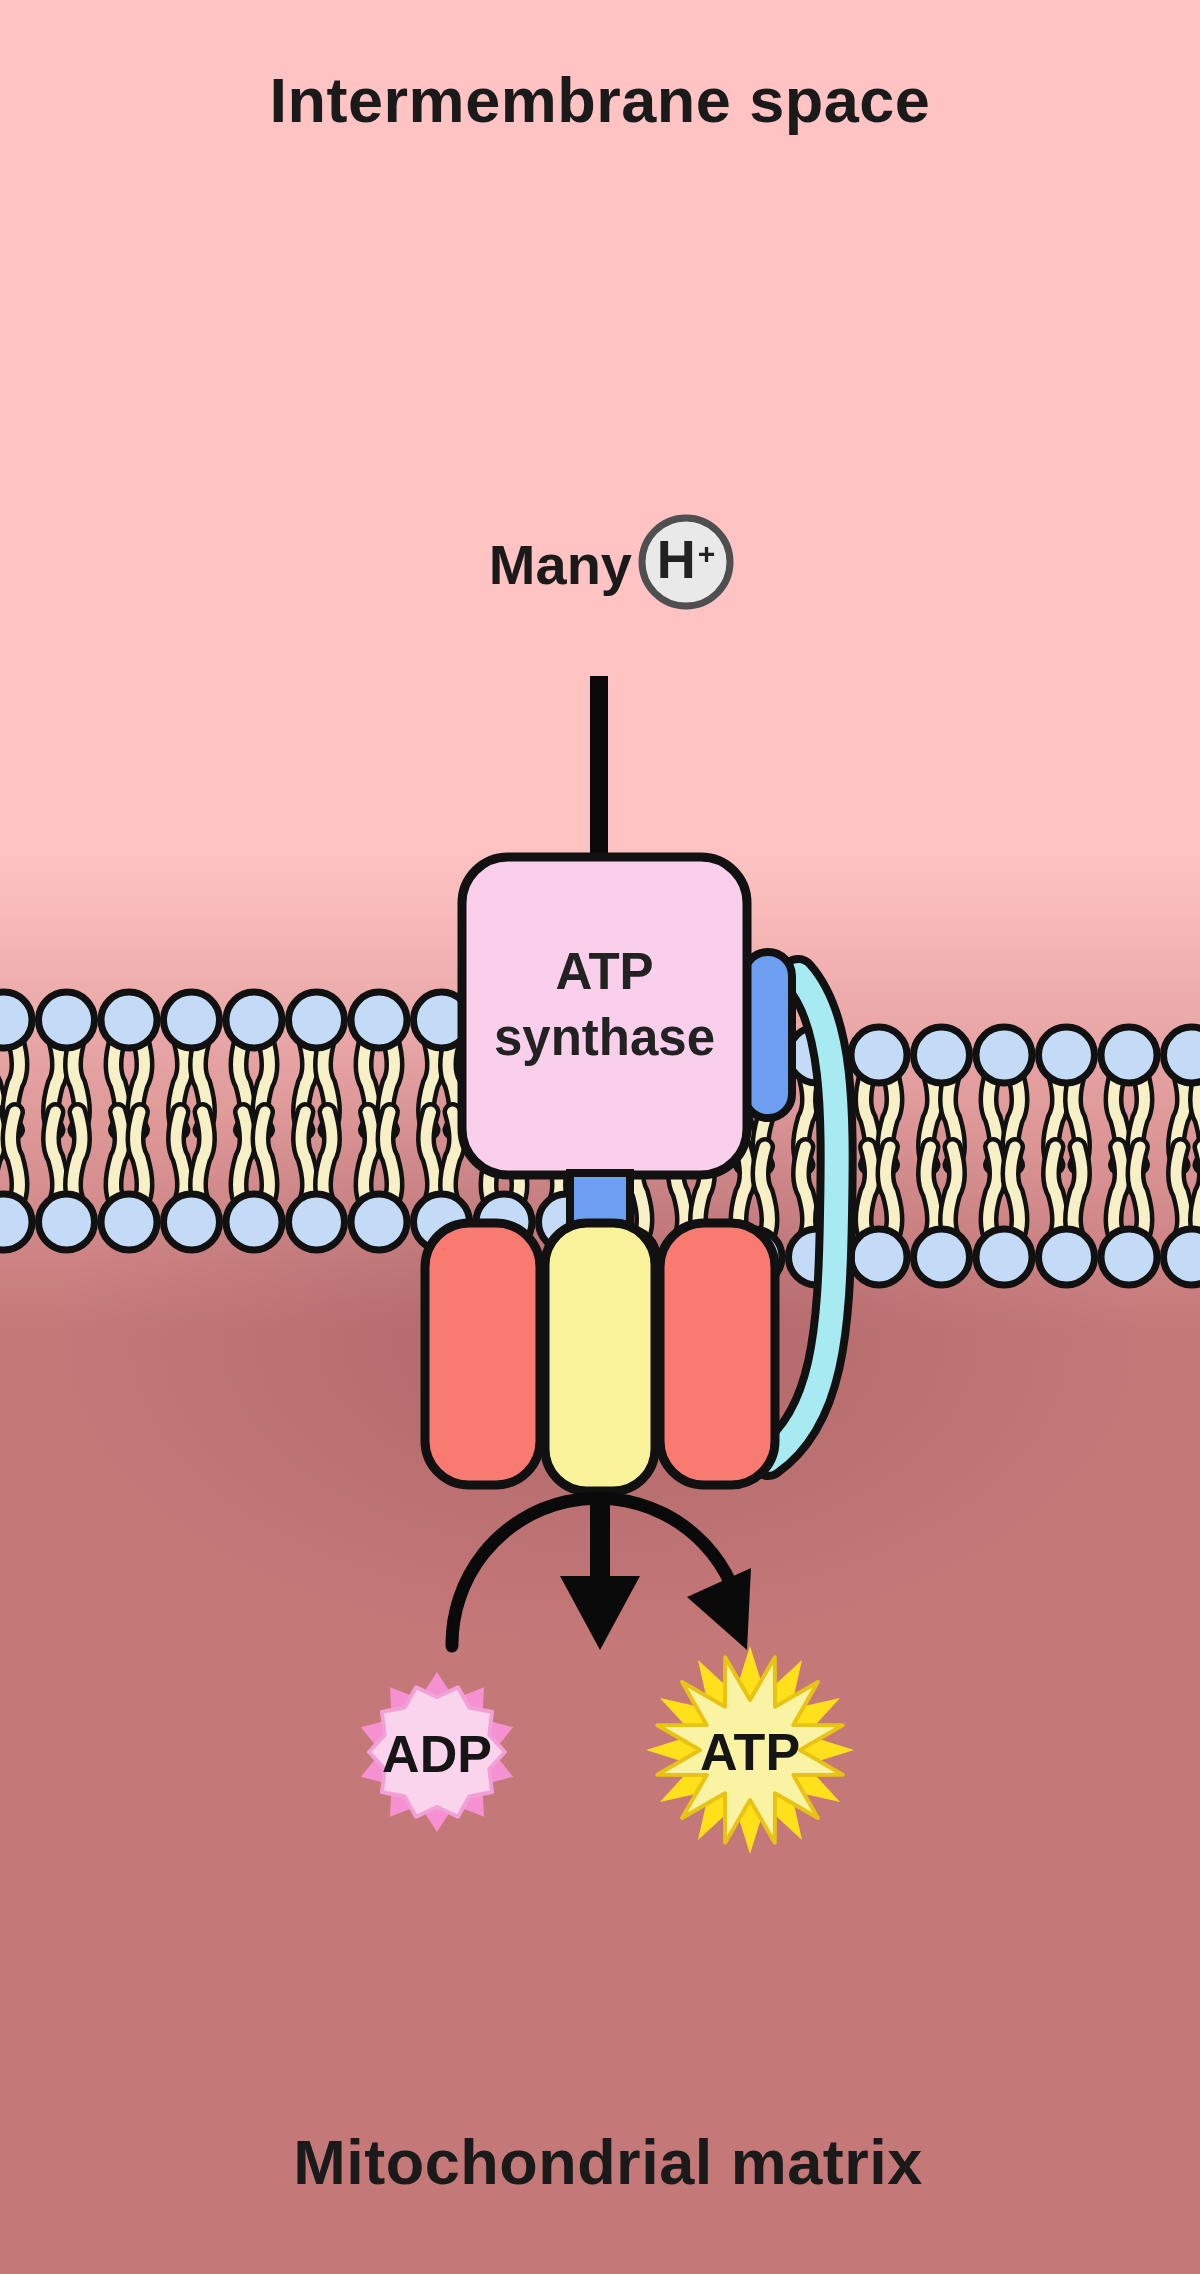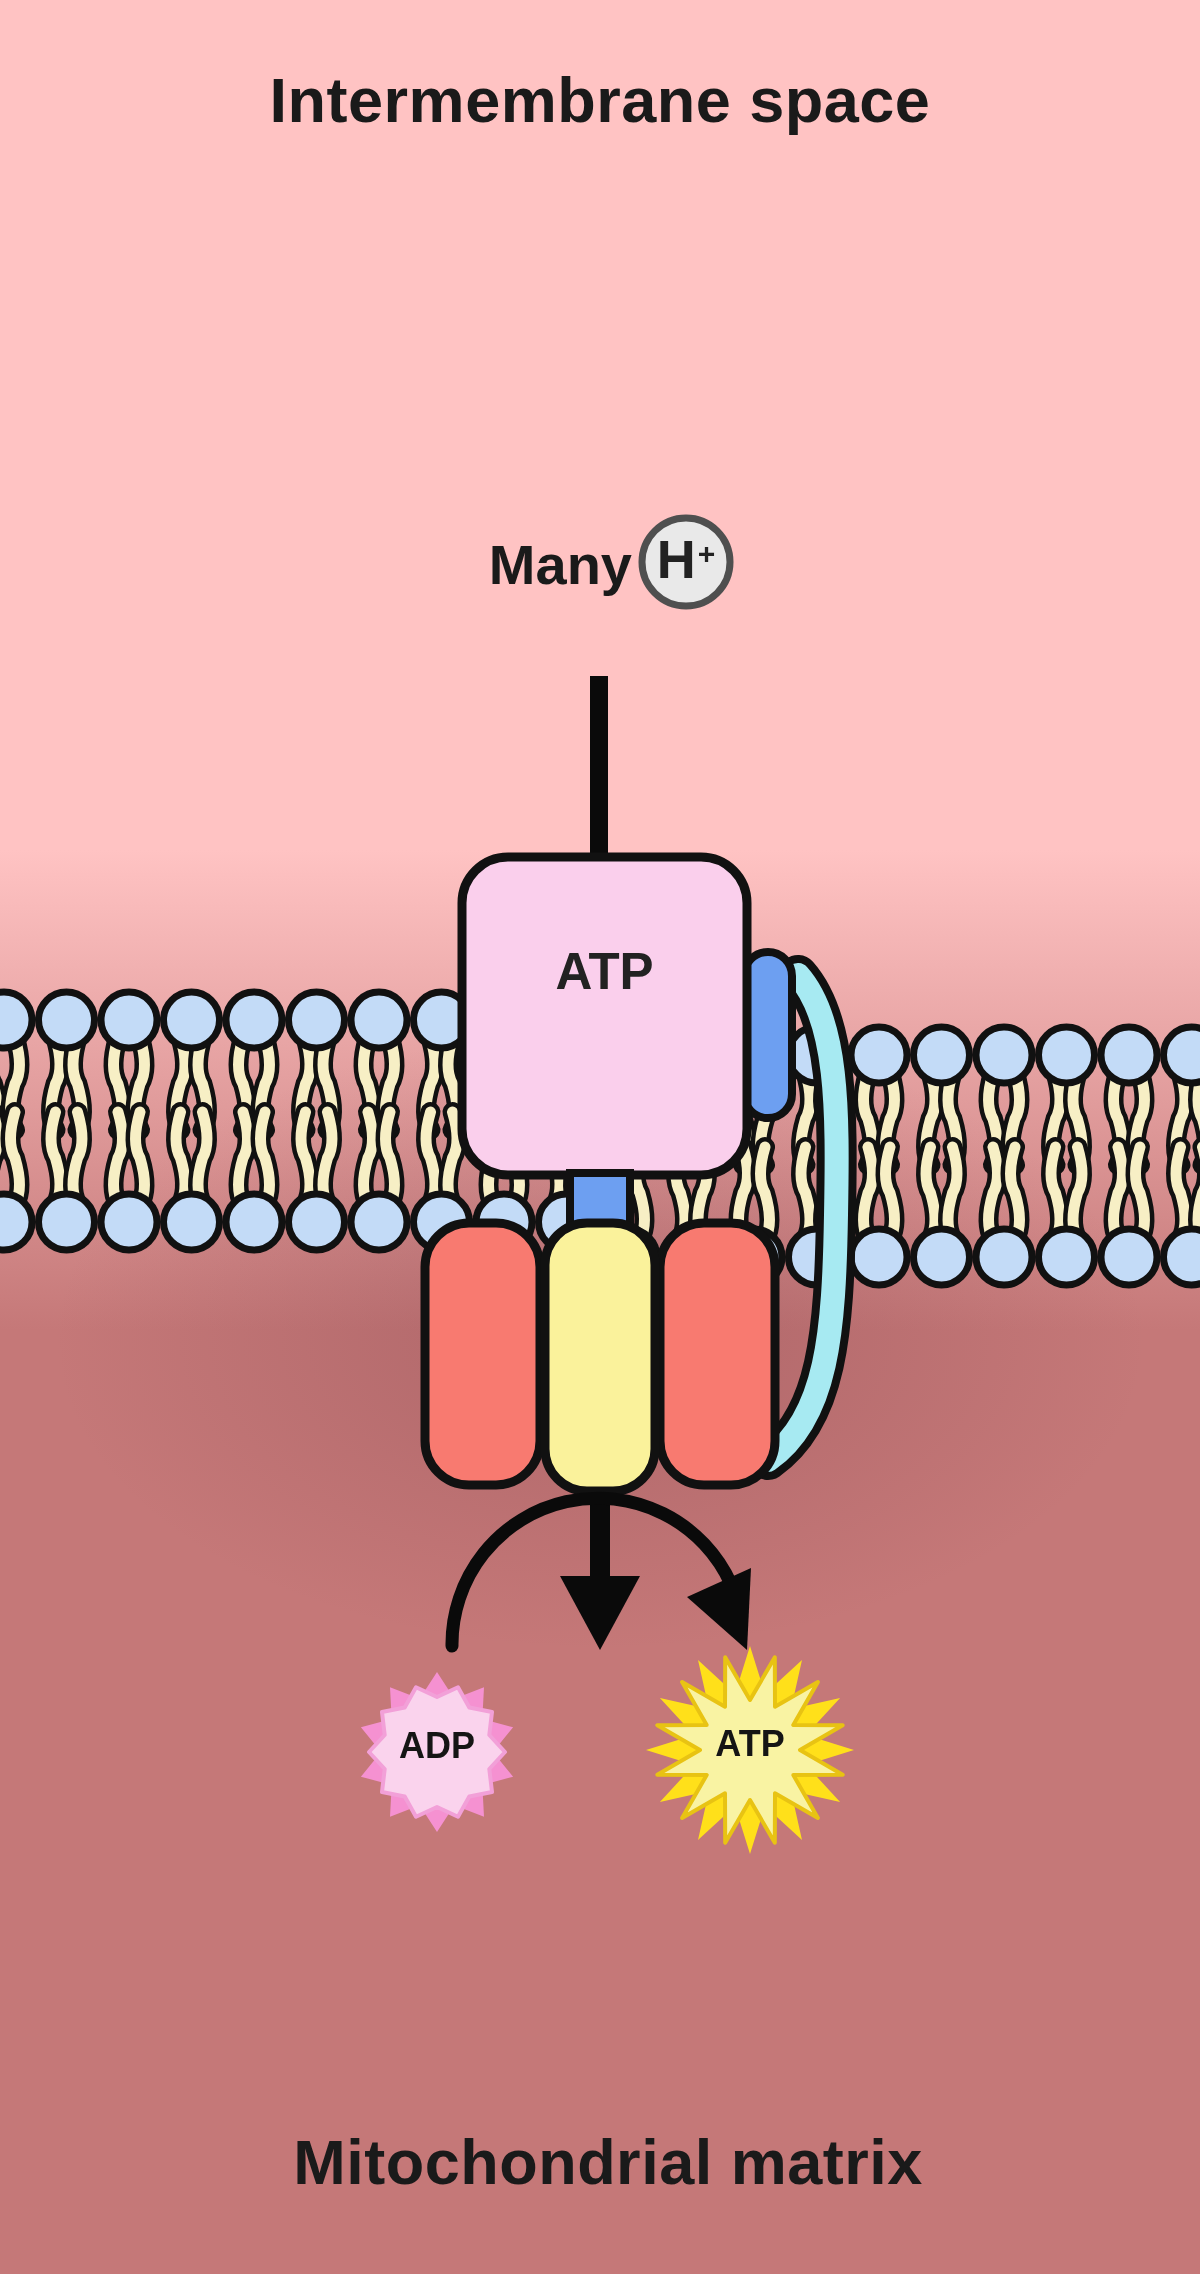--- a/index.html
+++ b/index.html
@@ -15,21 +15,21 @@
   #diagram{position:absolute;left:0;top:0;}
   .lbl{position:absolute;color:var(--ink);font-weight:bold;line-height:1.1;}
   .title{left:0;width:1200px;text-align:center;font-size:63px;letter-spacing:0.5px;}
   #title-top{top:66px;}
   #title-bottom{top:2128px;padding-left:8px;}
   #many-label{left:0;width:632px;text-align:right;top:534px;font-size:56px;}
   #hplus-label{left:640px;top:530px;width:92px;text-align:center;font-size:54px;color:#222;}
   #hplus-label .charge{font-size:30px;vertical-align:14px;margin-left:2px;font-weight:bold;}
   #synthase-label{left:462px;top:944px;width:285px;text-align:center;font-size:51px;color:#222;}
   #synthase-label div{height:66px;}
-  .mol-lbl{width:200px;text-align:center;font-size:36px;color:#151515;}
+  .mol-lbl{width:200px;text-align:center;font-size:52px;color:#151515;}
   #adp-label{left:337px;top:1726px;}
   #atp-label{left:650px;top:1724px;}
 </style>
 </head>
 <body>
 
 <div id="canvas" style="--bg-top: #FFC3C3; --bg-matrix: #C57878; --ink: #1A1A1A;">
   <svg id="diagram" width="1200" height="2274" viewBox="0 0 1200 2274">
       <g>
         <path d="M -69.5 1038 q 9 30.360000000000003 0 46 q -9 30.360000000000003 0 46" fill="none" stroke="#111111" stroke-width="20" stroke-linecap="round"></path>
@@ -284,20 +284,21 @@
     </svg>
 
   <div class="lbl" id="many-label">Many</div>
 
   <div class="lbl title" id="title-top">Intermembrane space</div>
 
   <div class="lbl" id="hplus-label"><span>H</span><span class="charge">+</span></div>
 
   <div class="lbl" id="synthase-label">
     <div>ATP</div>
+    <div>synthase</div>
   </div>
 
   <div class="lbl mol-lbl" id="adp-label">ADP</div>
 
   <div class="lbl mol-lbl" id="atp-label">ATP</div>
 
   <div class="lbl title" id="title-bottom">Mitochondrial matrix</div>
 </div>
 
 </body></html>

